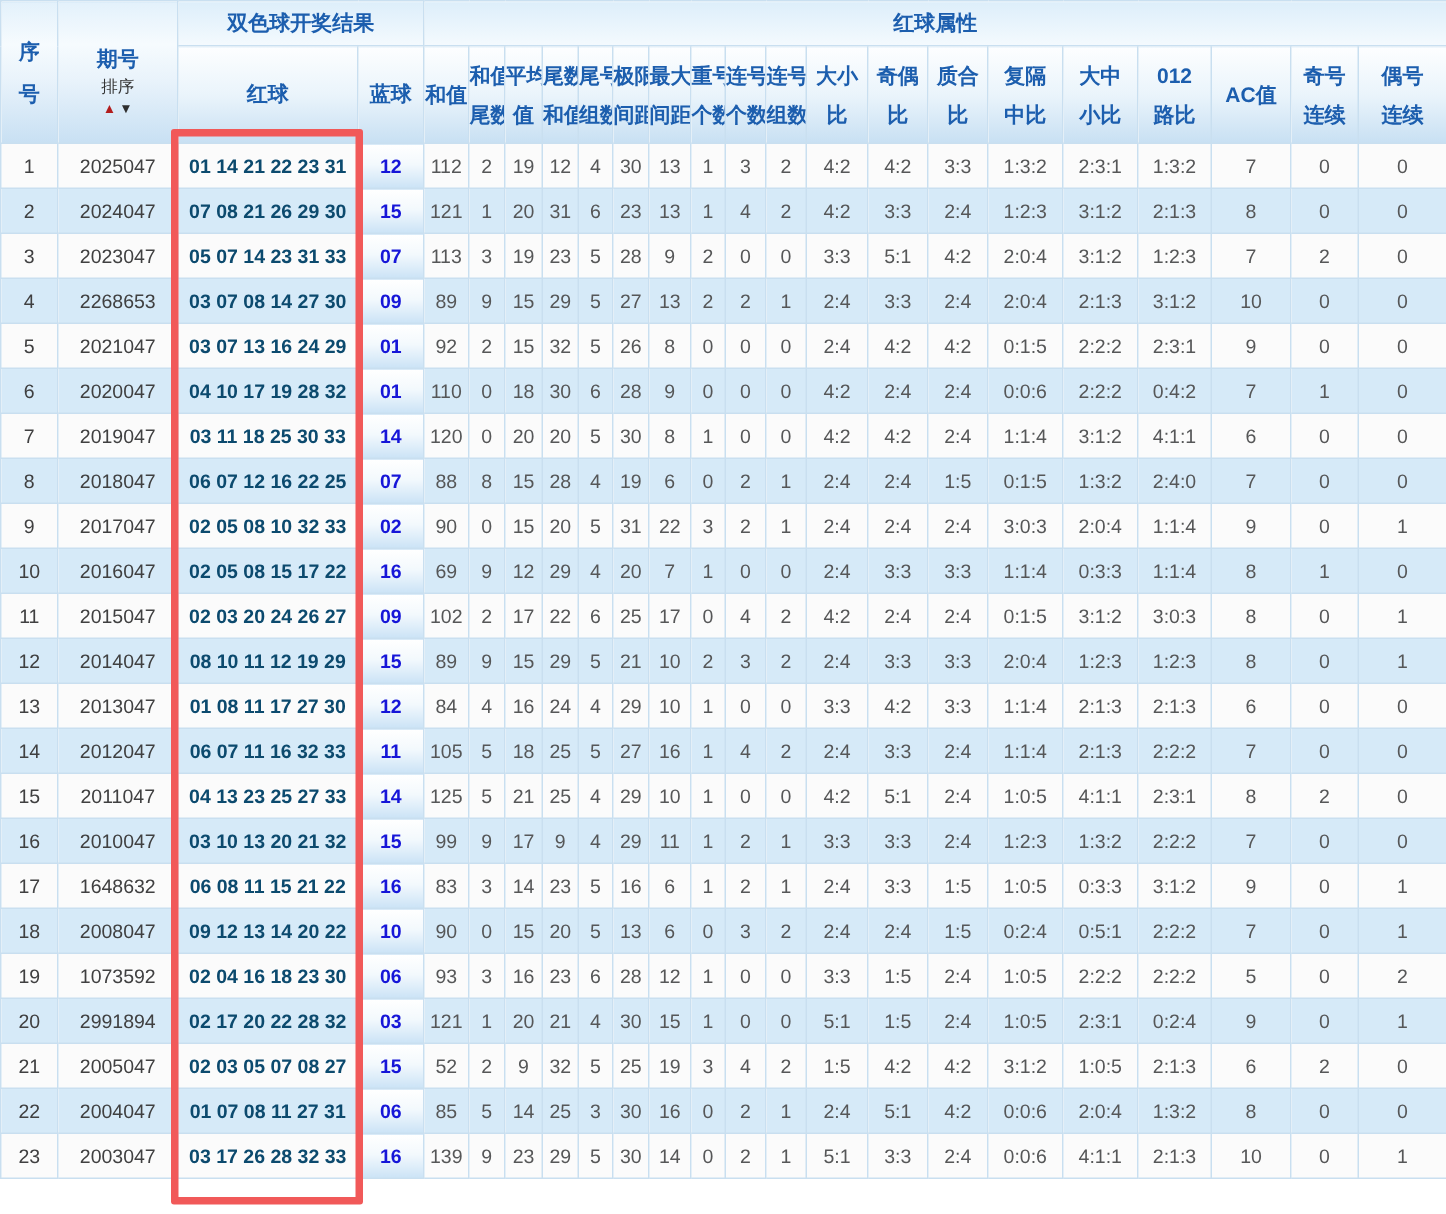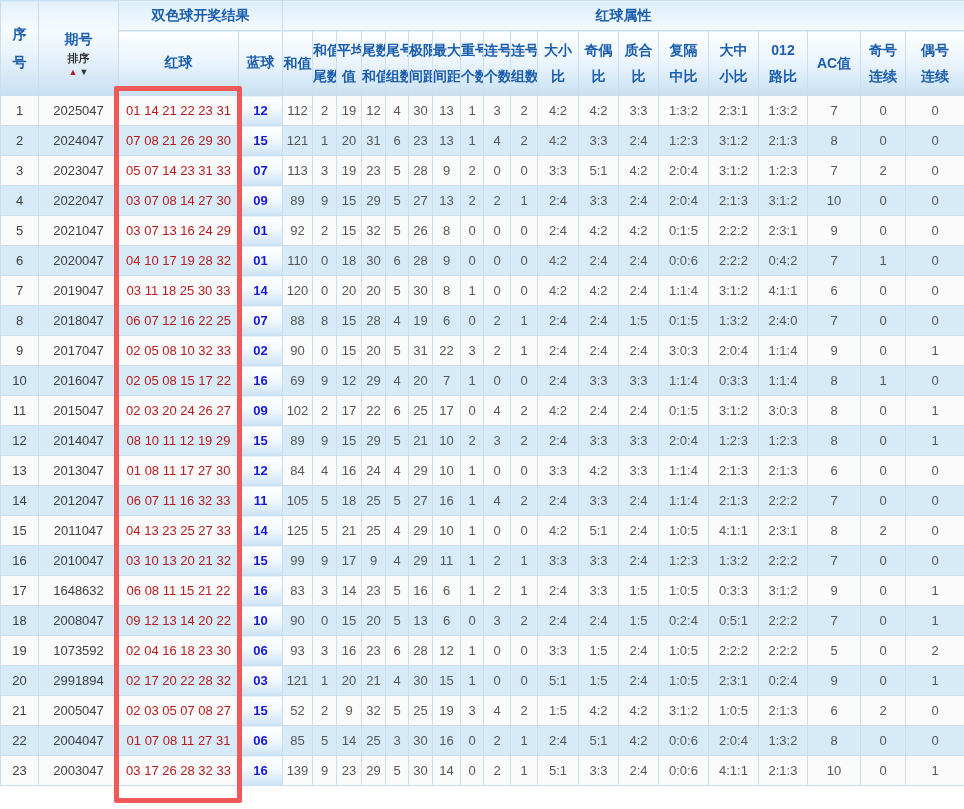--- a/index.html
+++ b/index.html
@@ -9,31 +9,31 @@
   th,td{border:1px solid #c9dff0;padding:0;text-align:center;vertical-align:middle;overflow:hidden;white-space:nowrap;}
   
   thead th{color:#1c5eae;font-weight:bold;font-size:14px;}
   .h1th{height:29px;background:linear-gradient(180deg,#ddeefa 0%,#f4fafe 100%);}
   .h2th{height:64px;background:linear-gradient(180deg,#fdfeff 0%,#eaf4fb 50%,#c8e0f3 100%);}
   .spanth{background:linear-gradient(180deg,#e3f1fb 0%,#f6fbfe 30%,#e9f3fb 55%,#c8e0f3 100%);}
   .two{line-height:26px;}
   .serial-h div{line-height:28px;}
   .period-label{line-height:20px;margin-top:10px;}
   .sort-box{margin-top:4px;line-height:11px;}
-  .sort-label{font-size:11px;color:#333;font-weight:bold;display:block;}
+  .sort-label{font-size:11px;color:#333;font-weight:normal;display:block;}
   .sort-arrows{display:block;margin-top:1px;}
   .arr{font-size:9px;cursor:pointer;display:inline-block;padding:0 1px;}
   .arr-up{color:#b21d1d;}
   .arr-down{color:#2e2e2e;}
   
   tbody td{height:29px;font-size:13px;color:#565758;}
   tbody tr.odd{background:#fbfbfb;}
   tbody tr.even{background:#d6eaf8;}
   td.serial,td.period{color:#404041;}
-  td.reds{color:#b91c1c;font-weight:normal;}
+  td.reds{color:#0c4a6e;font-weight:bold;}
   td.blueball{color:#1616d8;font-weight:bold;
     background:linear-gradient(180deg,#ffffff 0%,#f3f9fd 45%,#cbe3f6 100%);}
   
   .red-box{position:absolute;left:114px;top:86px;width:128px;height:717px;
     border:5px solid #f15959;box-sizing:border-box;border-radius:2px;
     pointer-events:none;z-index:5;}
 </style>
 </head>
 <body>
 
@@ -233,21 +233,21 @@
           <td class="attr">4:2</td>
           <td class="attr">2:0:4</td>
           <td class="attr">3:1:2</td>
           <td class="attr">1:2:3</td>
           <td class="attr">7</td>
           <td class="attr">2</td>
           <td class="attr">0</td>
         </tr>
         <tr class="even">
           <td class="serial">4</td>
-          <td class="period">2022047</td>
+          <td class="period">2268653</td>
           <td class="reds">03 07 08 14 27 30</td>
           <td class="blueball">09</td>
           <td class="attr">89</td>
           <td class="attr">9</td>
           <td class="attr">15</td>
           <td class="attr">29</td>
           <td class="attr">5</td>
           <td class="attr">27</td>
           <td class="attr">13</td>
           <td class="attr">2</td>

